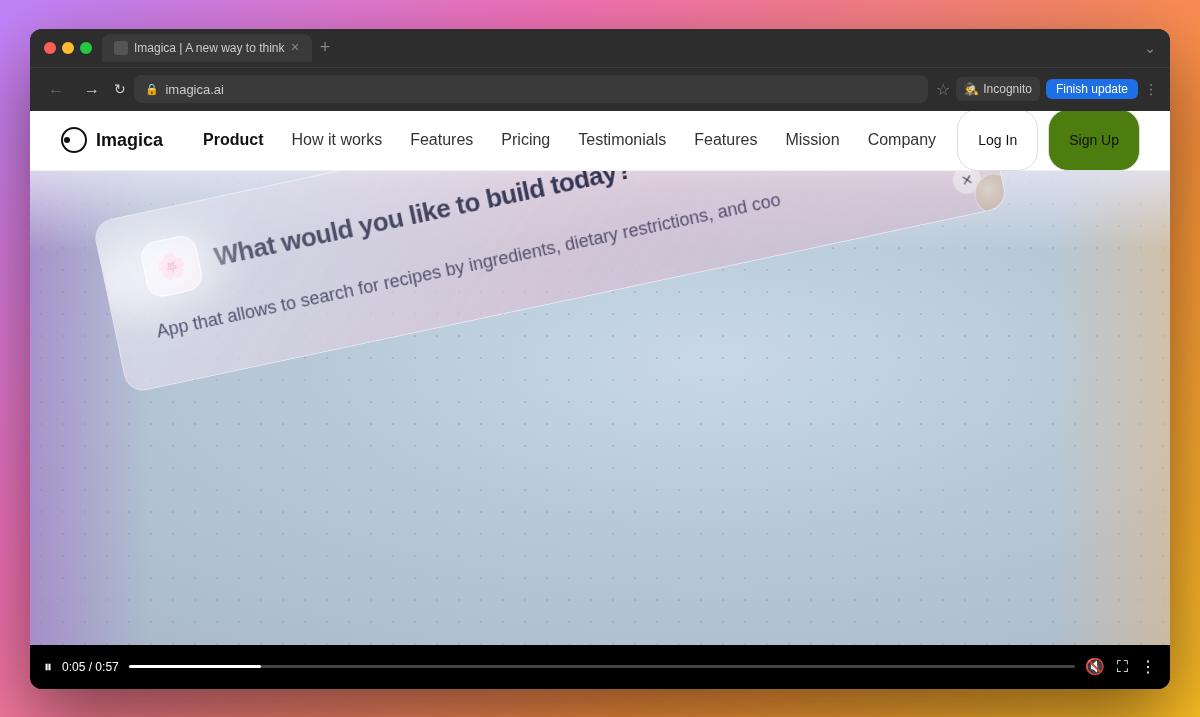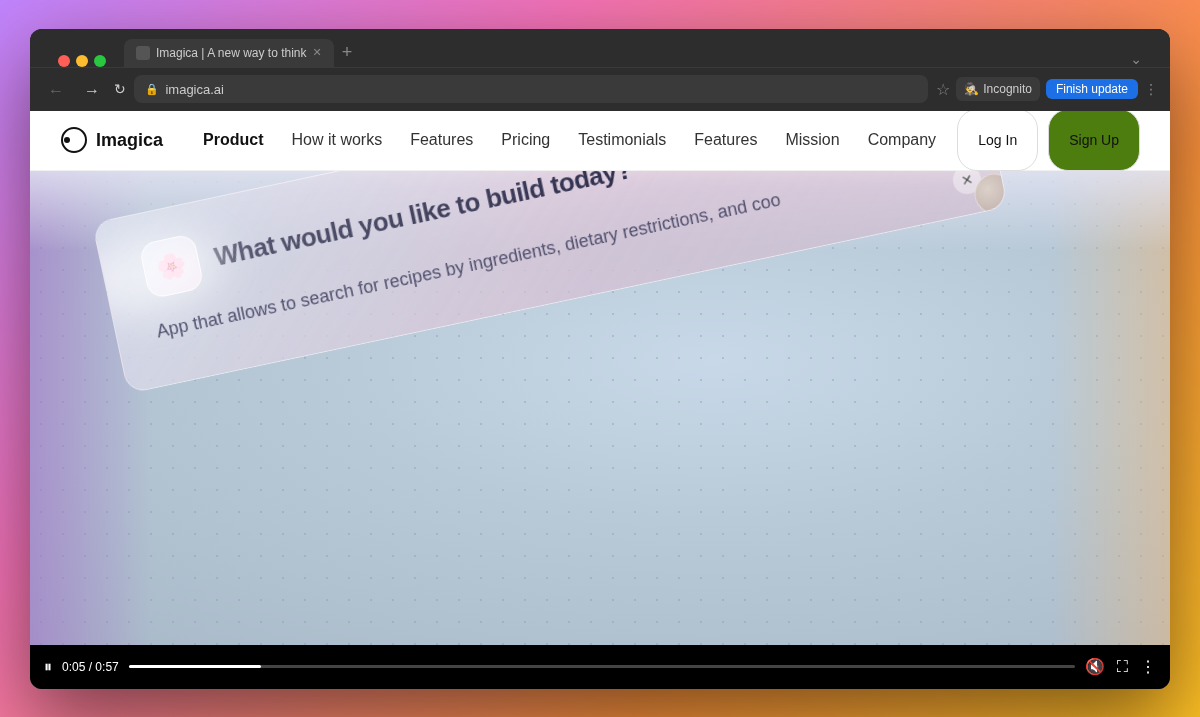--- a/index.html
+++ b/index.html
@@ -24,23 +24,22 @@
       display: flex;
       flex-direction: column;
       overflow: hidden;
     }
 
     
     .title-bar {
       background: #2d2d2d;
       height: 38px;
       display: flex;
-      align-items: flex-end;
-      padding: 0 28px;
-      gap: 8px;
+      align-items: center;
+      padding: 0 14px;
       flex-shrink: 0;
     }
     .traffic-lights {
       display: flex;
       gap: 6px;
       align-items: center;
     }
     .tl {
       width: 12px;
       height: 12px;

